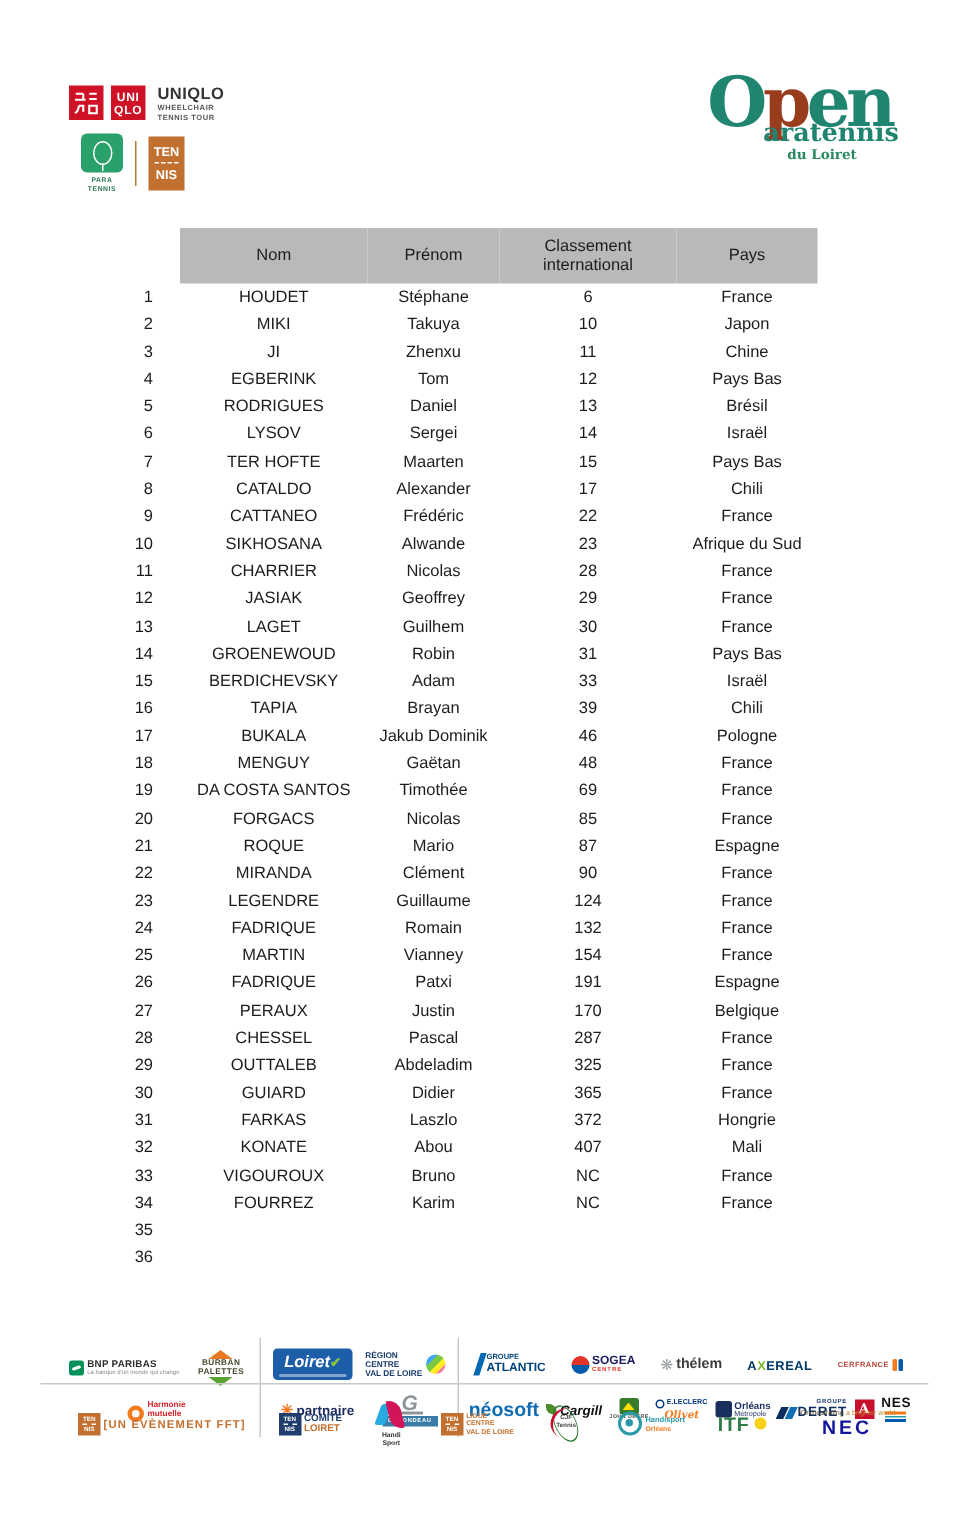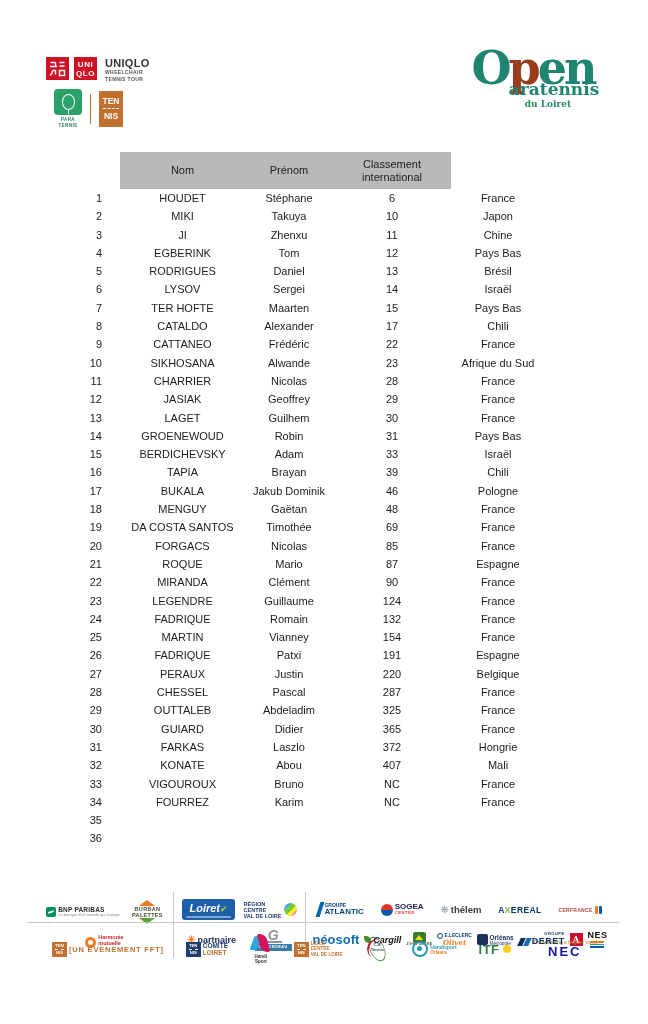--- a/index.html
+++ b/index.html
@@ -212,20 +212,21 @@
     <div class="open-sub2">du Loiret</div>
   </div>
 
   <div class="tbl">
     <div class="thead">
       <div class="tc c-num"></div>
         <div class="tc c-sp"></div>
       <div class="tc c-nom hc">Nom</div>
       <div class="tc c-prenom hc">Prénom</div>
       <div class="tc c-class hc">Classement international</div>
+      <div class="tc c-pays hc">Pays</div>
     </div>
     <div id="rows">
         <div class="trow">
           <div class="tc c-num">1</div>
           <div class="tc c-sp"></div>
           <div class="tc c-nom">HOUDET</div>
           <div class="tc c-prenom">Stéphane</div>
           <div class="tc c-class">6</div>
           <div class="tc c-pays">France</div>
         </div>
@@ -427,21 +428,21 @@
           <div class="tc c-nom">FADRIQUE</div>
           <div class="tc c-prenom">Patxi</div>
           <div class="tc c-class">191</div>
           <div class="tc c-pays">Espagne</div>
         </div>
         <div class="trow">
           <div class="tc c-num">27</div>
           <div class="tc c-sp"></div>
           <div class="tc c-nom">PERAUX</div>
           <div class="tc c-prenom">Justin</div>
-          <div class="tc c-class">220</div>
+          <div class="tc c-class">170</div>
           <div class="tc c-pays">Belgique</div>
         </div>
         <div class="trow">
           <div class="tc c-num">28</div>
           <div class="tc c-sp"></div>
           <div class="tc c-nom">CHESSEL</div>
           <div class="tc c-prenom">Pascal</div>
           <div class="tc c-class">287</div>
           <div class="tc c-pays">France</div>
         </div>

